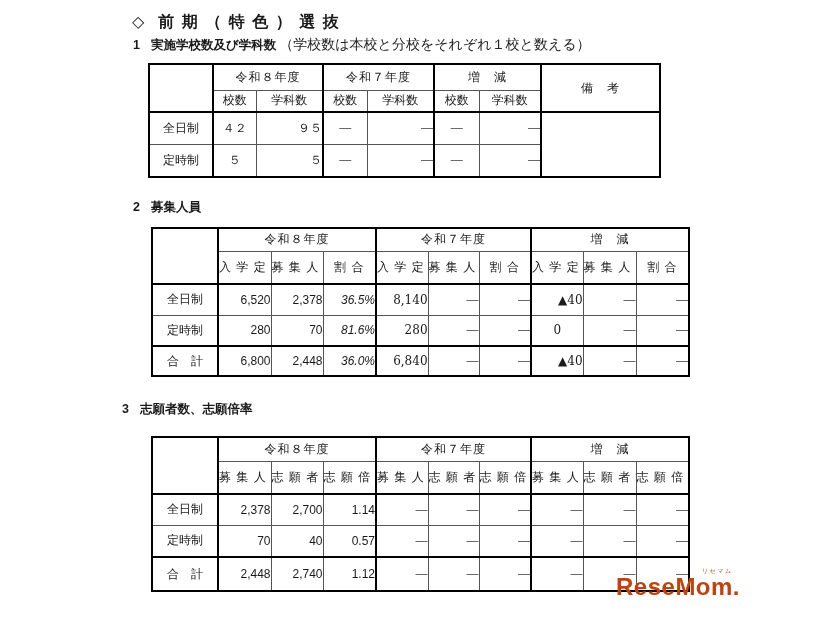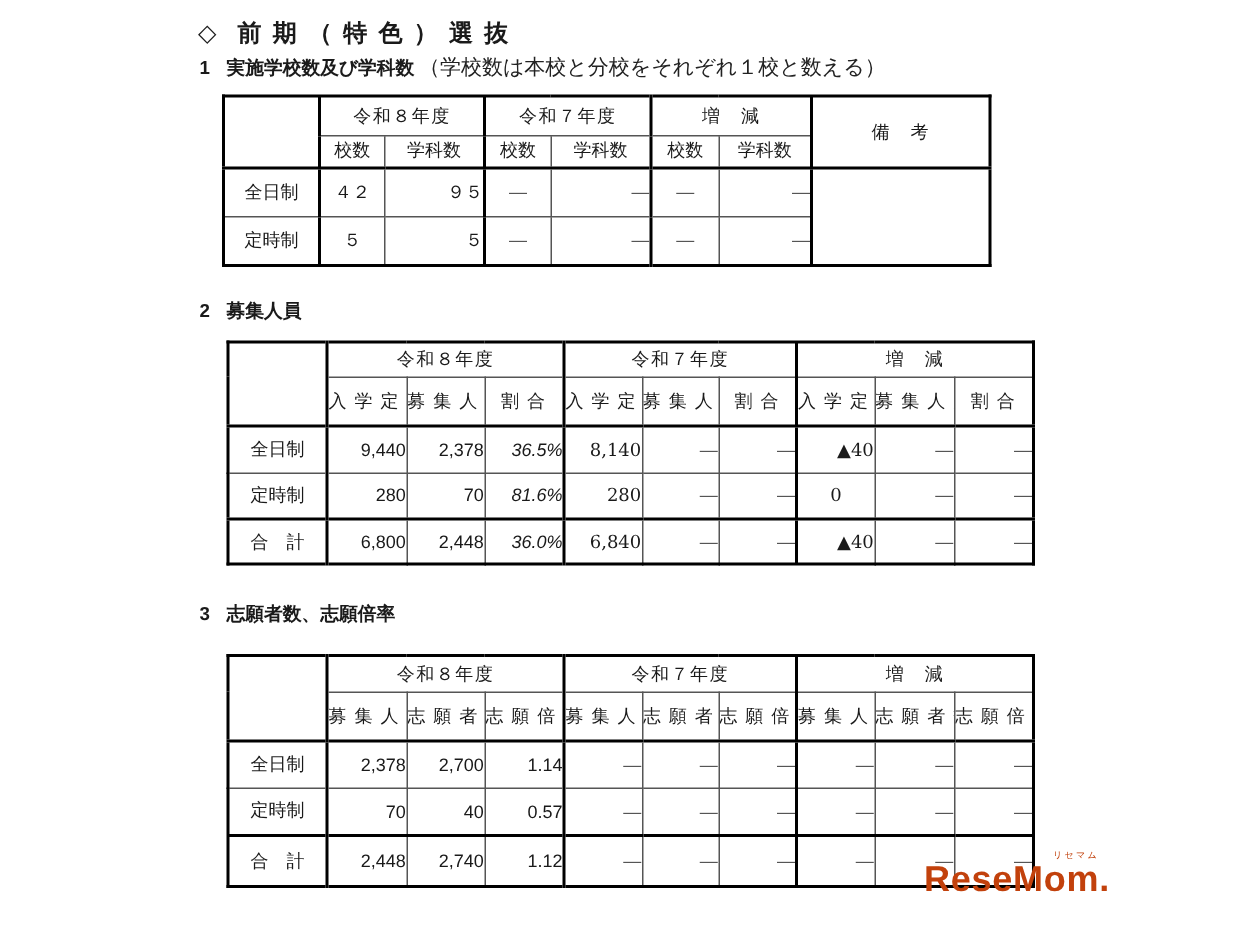--- a/index.html
+++ b/index.html
@@ -10,21 +10,21 @@
   }
   
   .title-line{position:absolute;left:132px;top:12px;font-size:16px;font-weight:bold;white-space:nowrap;}
   .title-line .marker{display:inline-block;margin-right:14px;letter-spacing:0;}
   .title-line .ttl{letter-spacing:7.5px;}
   .sec-heading{position:absolute;font-size:12.5px;font-weight:bold;white-space:nowrap;}
   .sec-heading .num{display:inline-block;margin-right:11px;}
   .sec-heading .note{font-size:14px;font-weight:normal;margin-left:3px;color:#222;}
   .sec1{left:133px;top:36px;}
   .sec2{left:133px;top:199px;}
-  .sec3{left:133px;top:401px;}
+  .sec3{left:122px;top:401px;}
   
   table.t{position:absolute;border-collapse:collapse;table-layout:fixed;background:transparent;border:2px solid #000;}
   .t td{border:1px solid #555;padding:0;font-size:12px;vertical-align:middle;overflow:hidden;white-space:nowrap;}
   .t td.gl{border-left:2px solid #000;}
   .t tr.tt td{border-top:2px solid #000;}
   .t1{left:148px;top:63px;width:511px;}
   .t2{left:151px;top:227px;width:537px;}
   .t3{left:151px;top:436px;width:537px;}
   .t1 tr.h1{height:26px;} .t1 tr.h2{height:22px;} .t1 tr.r1{height:32px;} .t1 tr.r2{height:33px;}
   .t2 tr.h1{height:23px;} .t2 tr.h2{height:33px;} .t2 tr.r1{height:31px;} .t2 tr.r2{height:31px;} .t2 tr.r3{height:30px;}
@@ -140,21 +140,21 @@
 人 員</td>
     <td class="sub">割 合</td>
     <td class="gl sub">入 学
 定 員</td>
     <td class="sub">募 集
 人 員</td>
     <td class="sub">割 合</td>
   </tr>
   <tr class="r1 tt">
     <td class="lbl">全日制</td>
-    <td class="gl ra pr9">9,440</td>
+    <td class="gl ra pr9">6,520</td>
     <td class="ra pr9">2,378</td>
     <td class="ra pr5">36.5%</td>
     <td class="gl ra pr12 serif">8,140</td>
     <td class="ra pr12 dim">—</td>
     <td class="ra pr8 dim">—</td>
     <td class="gl ra pr10 serif">▲40</td>
     <td class="ra pr12 dim">—</td>
     <td class="ra pr8 dim">—</td>
   </tr>
   <tr class="r2">

